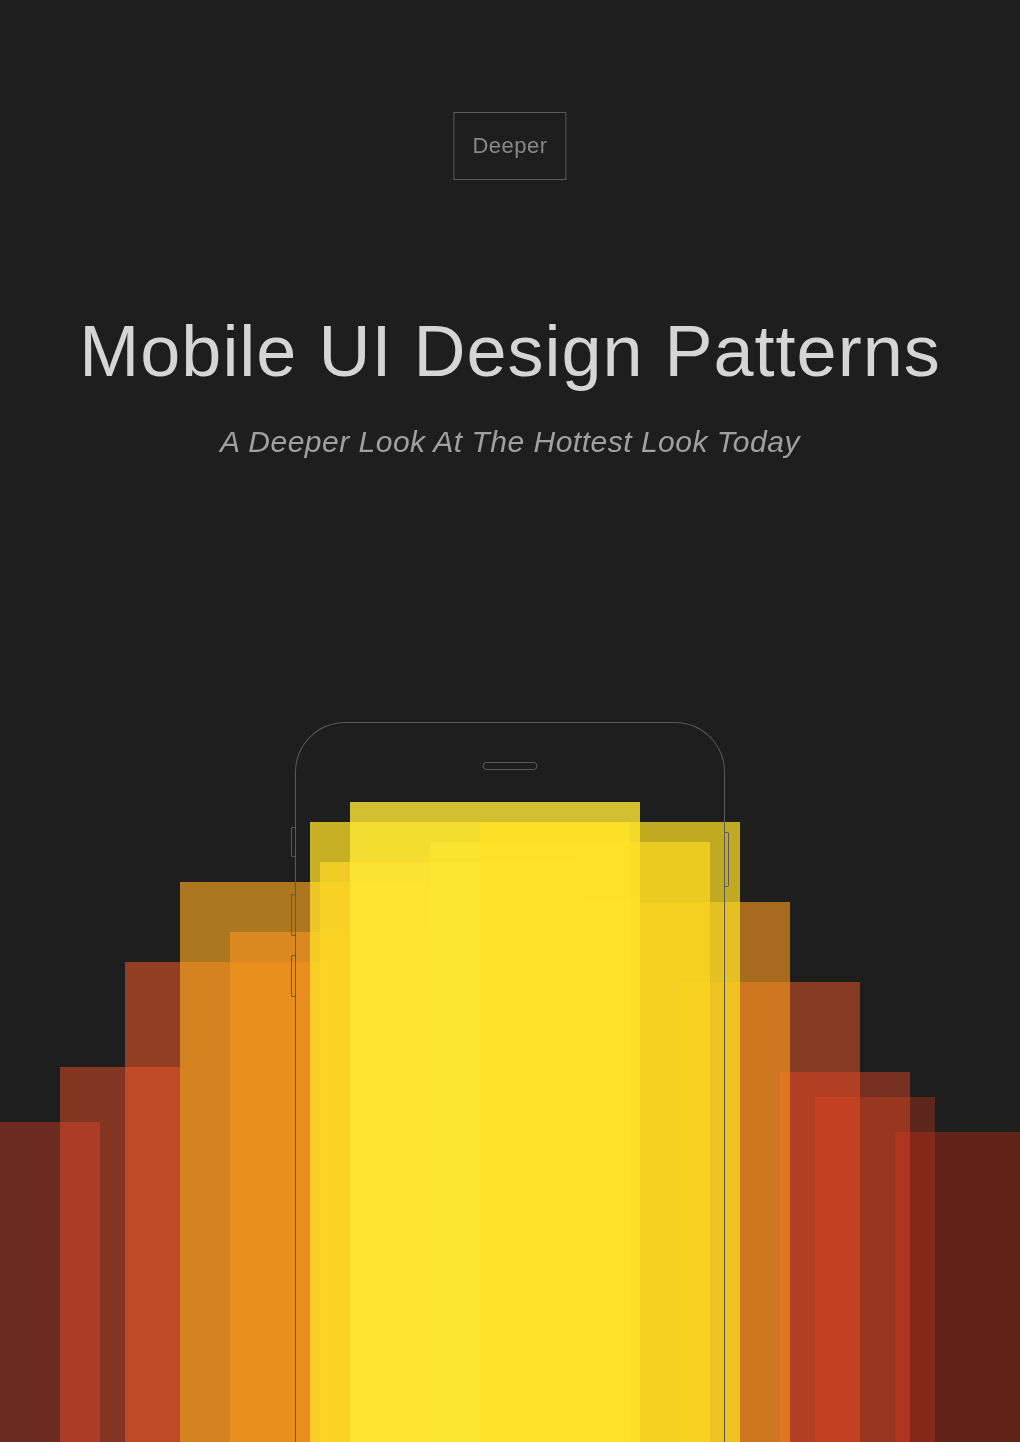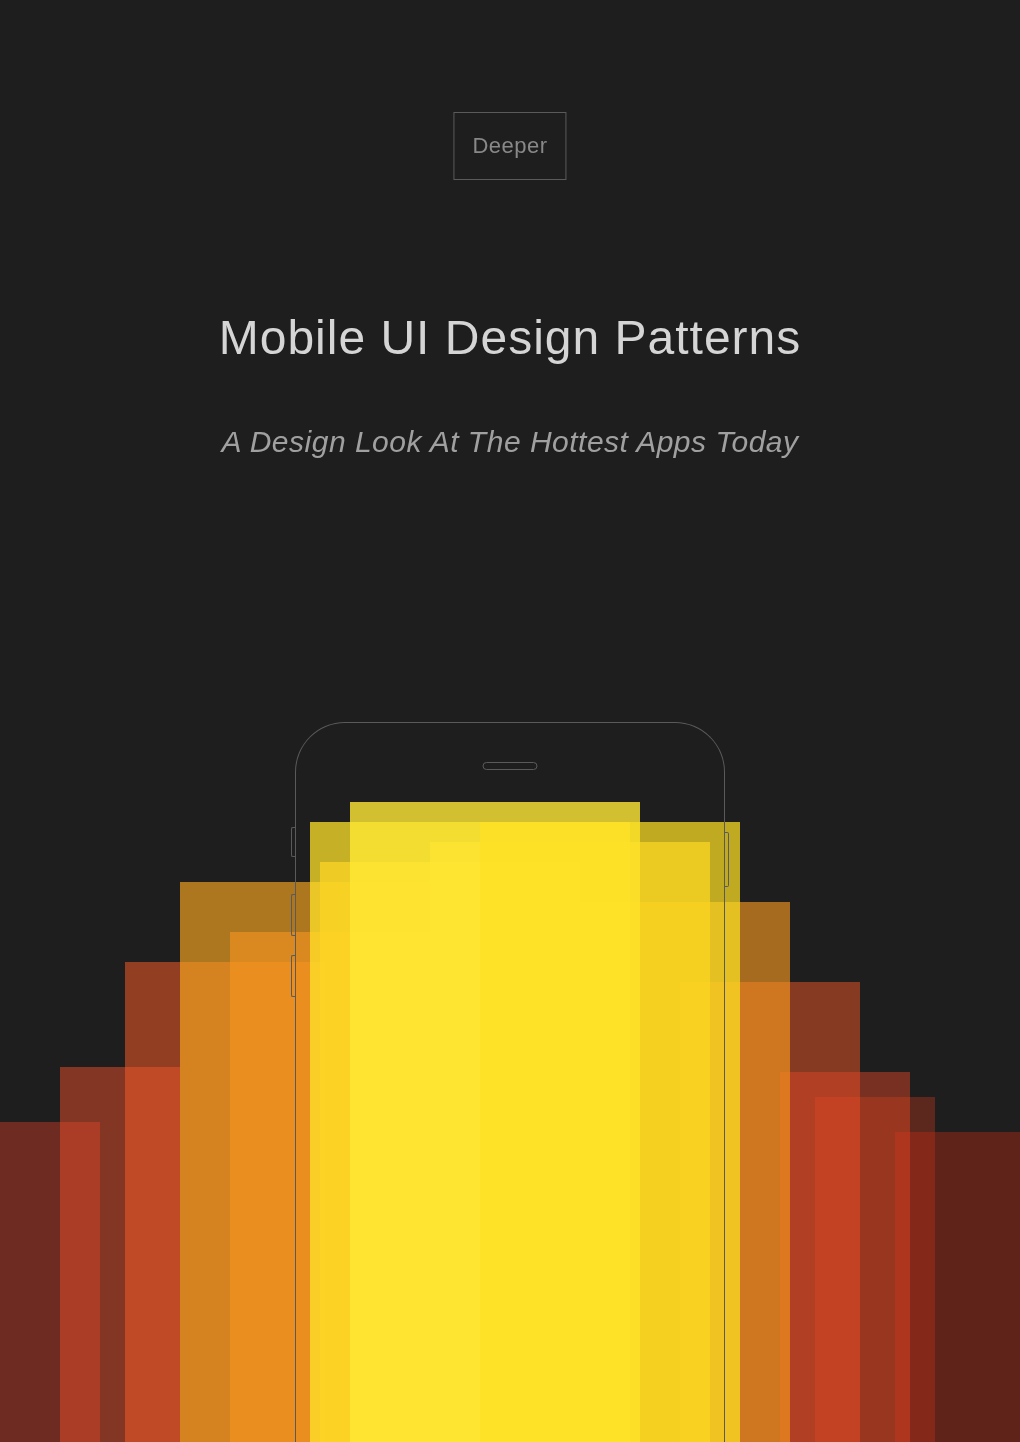--- a/index.html
+++ b/index.html
@@ -34,21 +34,21 @@
       letter-spacing: 0.5px;
     }
     
     .title {
       position: absolute;
       top: 310px;
       left: 0;
       right: 0;
       text-align: center;
       color: #d5d5d5;
-      font-size: 48px;
+      font-size: 72px;
       font-weight: 300;
       letter-spacing: 1px;
     }
     
     .subtitle {
       position: absolute;
       top: 425px;
       left: 0;
       right: 0;
       text-align: center;
@@ -175,21 +175,21 @@
   </style>
 </head>
 <body>
 
 <div class="logo-box">
   <span class="logo-text">Deeper</span>
 </div>
 
 <h1 class="title">Mobile UI Design Patterns</h1>
 
-<p class="subtitle">A Design Look At The Hottest Apps Today</p>
+<p class="subtitle">A Deeper Look At The Hottest Look Today</p>
 
 <div class="artwork">
 
   <div class="bar b1"></div>
   <div class="bar b2"></div>
   <div class="bar b3"></div>
   <div class="bar b4"></div>
   <div class="bar b5"></div>
   <div class="bar b6"></div>
   <div class="bar b7"></div>

